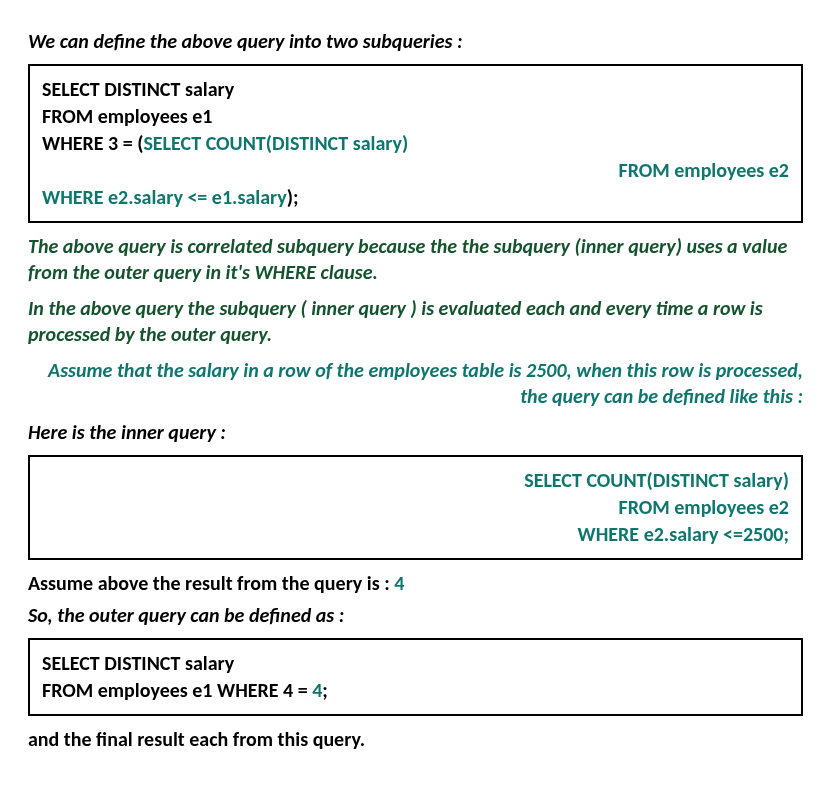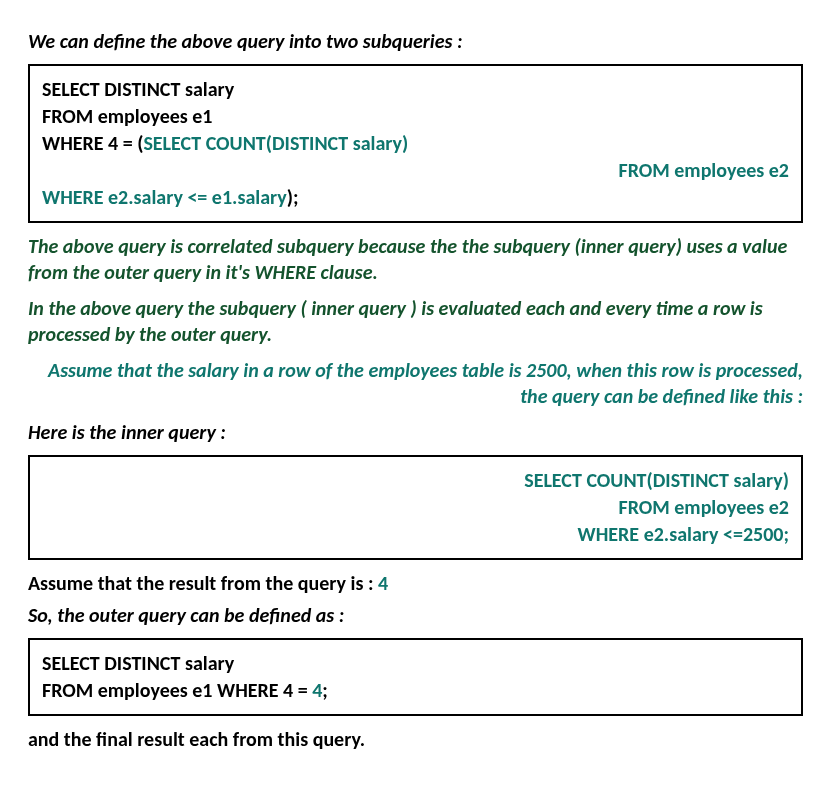--- a/index.html
+++ b/index.html
@@ -32,21 +32,21 @@
 </style>
 </head>
 <body>
 
 <div class="para italic bold">We can define the above query into two subqueries :</div>
 
 <div class="codebox">
   <span class="line black">SELECT DISTINCT salary</span>
   <span class="line black">FROM employees e1</span>
   <span class="line">
-    <span class="black inline">WHERE 4 = (</span><span class="orange inline">SELECT COUNT(DISTINCT salary)</span>
+    <span class="black inline">WHERE 3 = (</span><span class="orange inline">SELECT COUNT(DISTINCT salary)</span>
   </span>
   <span class="line orange">FROM employees  e2</span>
   <span class="line">
     <span class="orange inline">WHERE e2.salary &lt;= e1.salary</span><span class="black inline">);</span>
   </span>
 </div>
 
 <div class="para italic bold blue">The above query is correlated subquery because the the subquery (inner query) uses a value from the outer query in it's WHERE clause.</div>
 
 <div class="para italic bold green">In the above query the subquery ( inner query ) is evaluated each and every time a row is processed by the outer query.</div>
@@ -55,21 +55,21 @@
 
 <div class="para italic bold black">Here is the inner query :</div>
 
 <div class="codebox">
   <span class="line orange">SELECT COUNT(DISTINCT salary)</span>
   <span class="line orange">FROM employees  e2</span>
   <span class="line orange">WHERE e2.salary &lt;=2500;</span>
 </div>
 
 <div class="para bold">
-  <span class="black inline">Assume that the result from the query is : </span><span class="orange inline">4</span>
+  <span class="black inline">Assume above the result from the query is : </span><span class="orange inline">4</span>
 </div>
 
 <div class="para italic bold black" style="margin-top:-4px;">So, the outer query can be defined as :</div>
 
 <div class="codebox">
   <span class="line black">SELECT DISTINCT salary</span>
   <span class="line">
     <span class="black inline">FROM employees e1 WHERE 4 = </span><span class="orange inline">4</span><span class="black inline">;</span>
   </span>
 </div>

